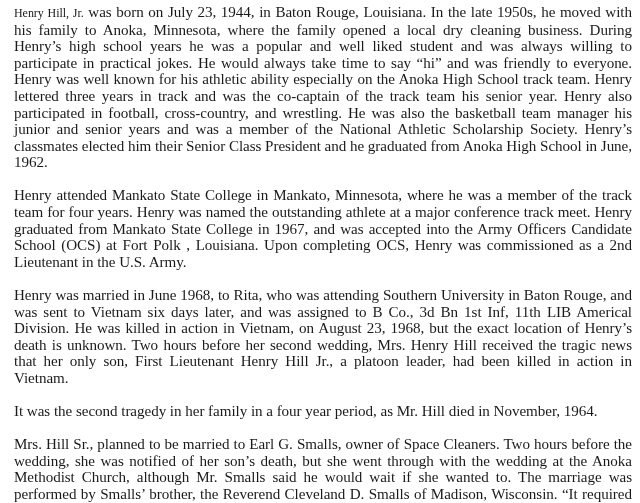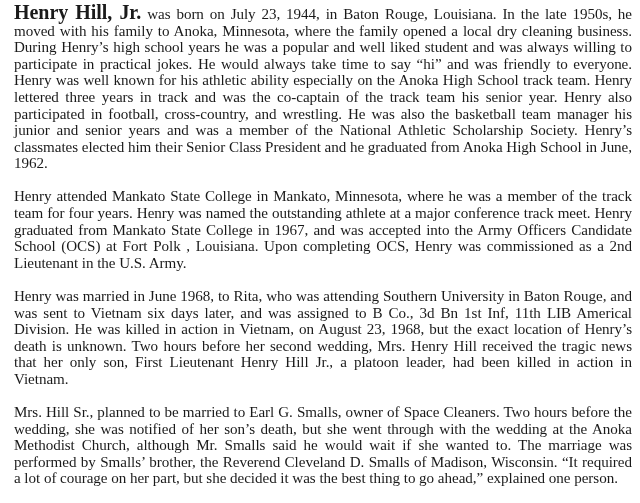--- a/index.html
+++ b/index.html
@@ -15,25 +15,26 @@
     letter-spacing: -0.05px;
   }
   .para {
     margin: 0 0 16.5px 0;
     text-align: justify;
     text-justify: inter-word;
     hyphens: none;
   }
   .para.p1 { margin-top: 0; }
   .name-lead {
-    font-weight: bold;
-    font-size: 20px;
+    font-weight: normal;
+    font-size: 12px;
   }
 </style>
 </head>
 <body>
 
 <div class="page">
   <p class="para p1"><span class="name-lead">Henry Hill, Jr.</span><span> was born on July 23, 1944, in Baton Rouge, Louisiana. In the late 1950s, he moved with his family to Anoka, Minnesota, where the family opened a local dry cleaning business. During Henry’s high school years he was a popular and well liked student and was always willing to participate in practical jokes. He would always take time to say “hi” and was friendly to everyone. Henry was well known for his athletic ability especially on the Anoka High School track team. Henry lettered three years in track and was the co-captain of the track team his senior year. Henry also participated in football, cross-country, and wrestling. He was also the basketball team manager his junior and senior years and was a member of the National Athletic Scholarship Society. Henry’s classmates elected him their Senior Class President and he graduated from Anoka High School in June, 1962.</span></p>
   <p class="para"><span>Henry attended Mankato State College in Mankato, Minnesota, where he was a member of the track team for four years. Henry was named the outstanding athlete at a major conference track meet. Henry graduated from Mankato State College in 1967, and was accepted into the Army Officers Candidate School (OCS) at Fort Polk , Louisiana. Upon completing OCS, Henry was commissioned as a 2nd Lieutenant in the U.S. Army.</span></p>
   <p class="para"><span>Henry was married in June 1968, to Rita, who was attending Southern University in Baton Rouge, and was sent to Vietnam six days later, and was assigned to B Co., 3d Bn 1st Inf, 11th LIB Americal Division. He was killed in action in Vietnam, on August 23, 1968, but the exact location of Henry’s death is unknown. Two hours before her second wedding, Mrs. Henry Hill received the tragic news that her only son, First Lieutenant Henry Hill Jr., a platoon leader, had been killed in action in Vietnam.</span></p>
+  <p class="para"><span>It was the second tragedy in her family in a four year period, as Mr. Hill died in November, 1964.</span></p>
   <p class="para"><span>Mrs. Hill Sr., planned to be married to Earl G. Smalls, owner of Space Cleaners. Two hours before the wedding, she was notified of her son’s death, but she went through with the wedding at the Anoka Methodist Church, although Mr. Smalls said he would wait if she wanted to. The marriage was performed by Smalls’ brother, the Reverend Cleveland D. Smalls of Madison, Wisconsin. “It required a lot of courage on her part, but she decided it was the best thing to go ahead,” explained one person.</span></p>
 </div>
 
 </body></html>

